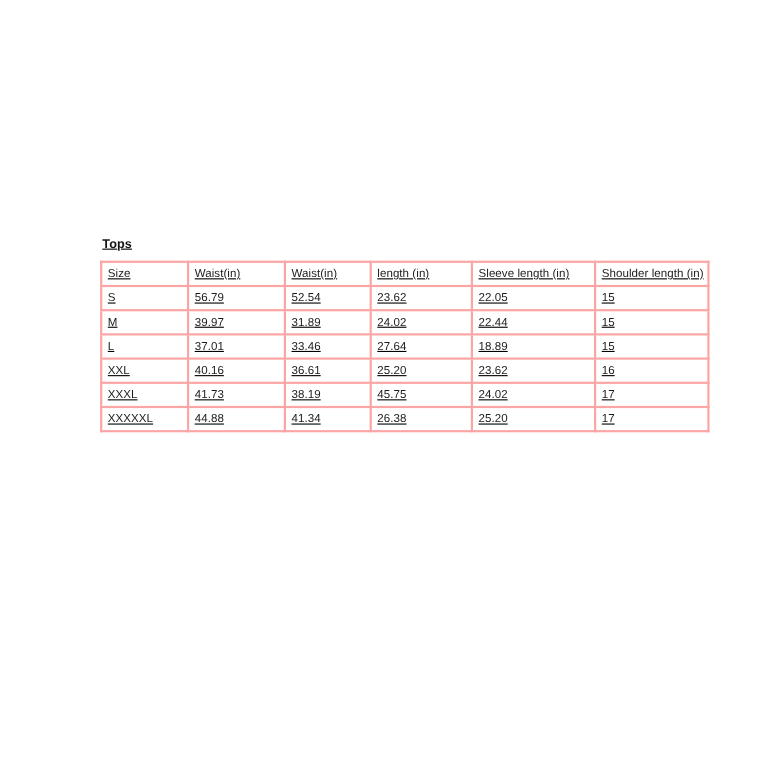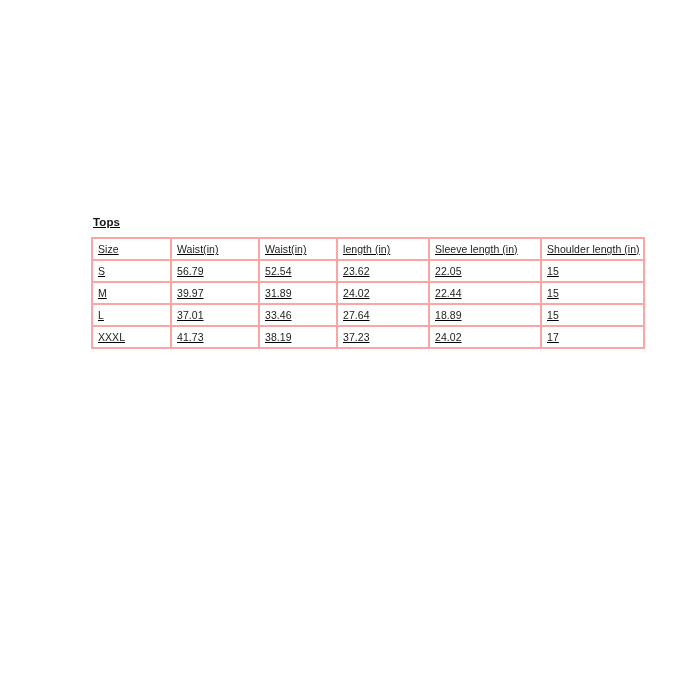--- a/index.html
+++ b/index.html
@@ -111,23 +111,39 @@
       </tr>
       <tr>
         <td>L</td>
         <td>37.01</td>
         <td>33.46</td>
         <td>27.64</td>
         <td>18.89</td>
         <td>15</td>
       </tr>
       <tr>
+        <td>XXL</td>
+        <td>40.16</td>
+        <td>36.61</td>
+        <td>25.20</td>
+        <td>23.62</td>
+        <td>16</td>
+      </tr>
+      <tr>
         <td>XXXL</td>
         <td>41.73</td>
         <td>38.19</td>
-        <td>37.23</td>
+        <td>45.75</td>
         <td>24.02</td>
+        <td>17</td>
+      </tr>
+      <tr>
+        <td>XXXXXL</td>
+        <td>44.88</td>
+        <td>41.34</td>
+        <td>26.38</td>
+        <td>25.20</td>
         <td>17</td>
       </tr>
     </tbody>
   </table>
 
 </div>
 
 </body></html>

